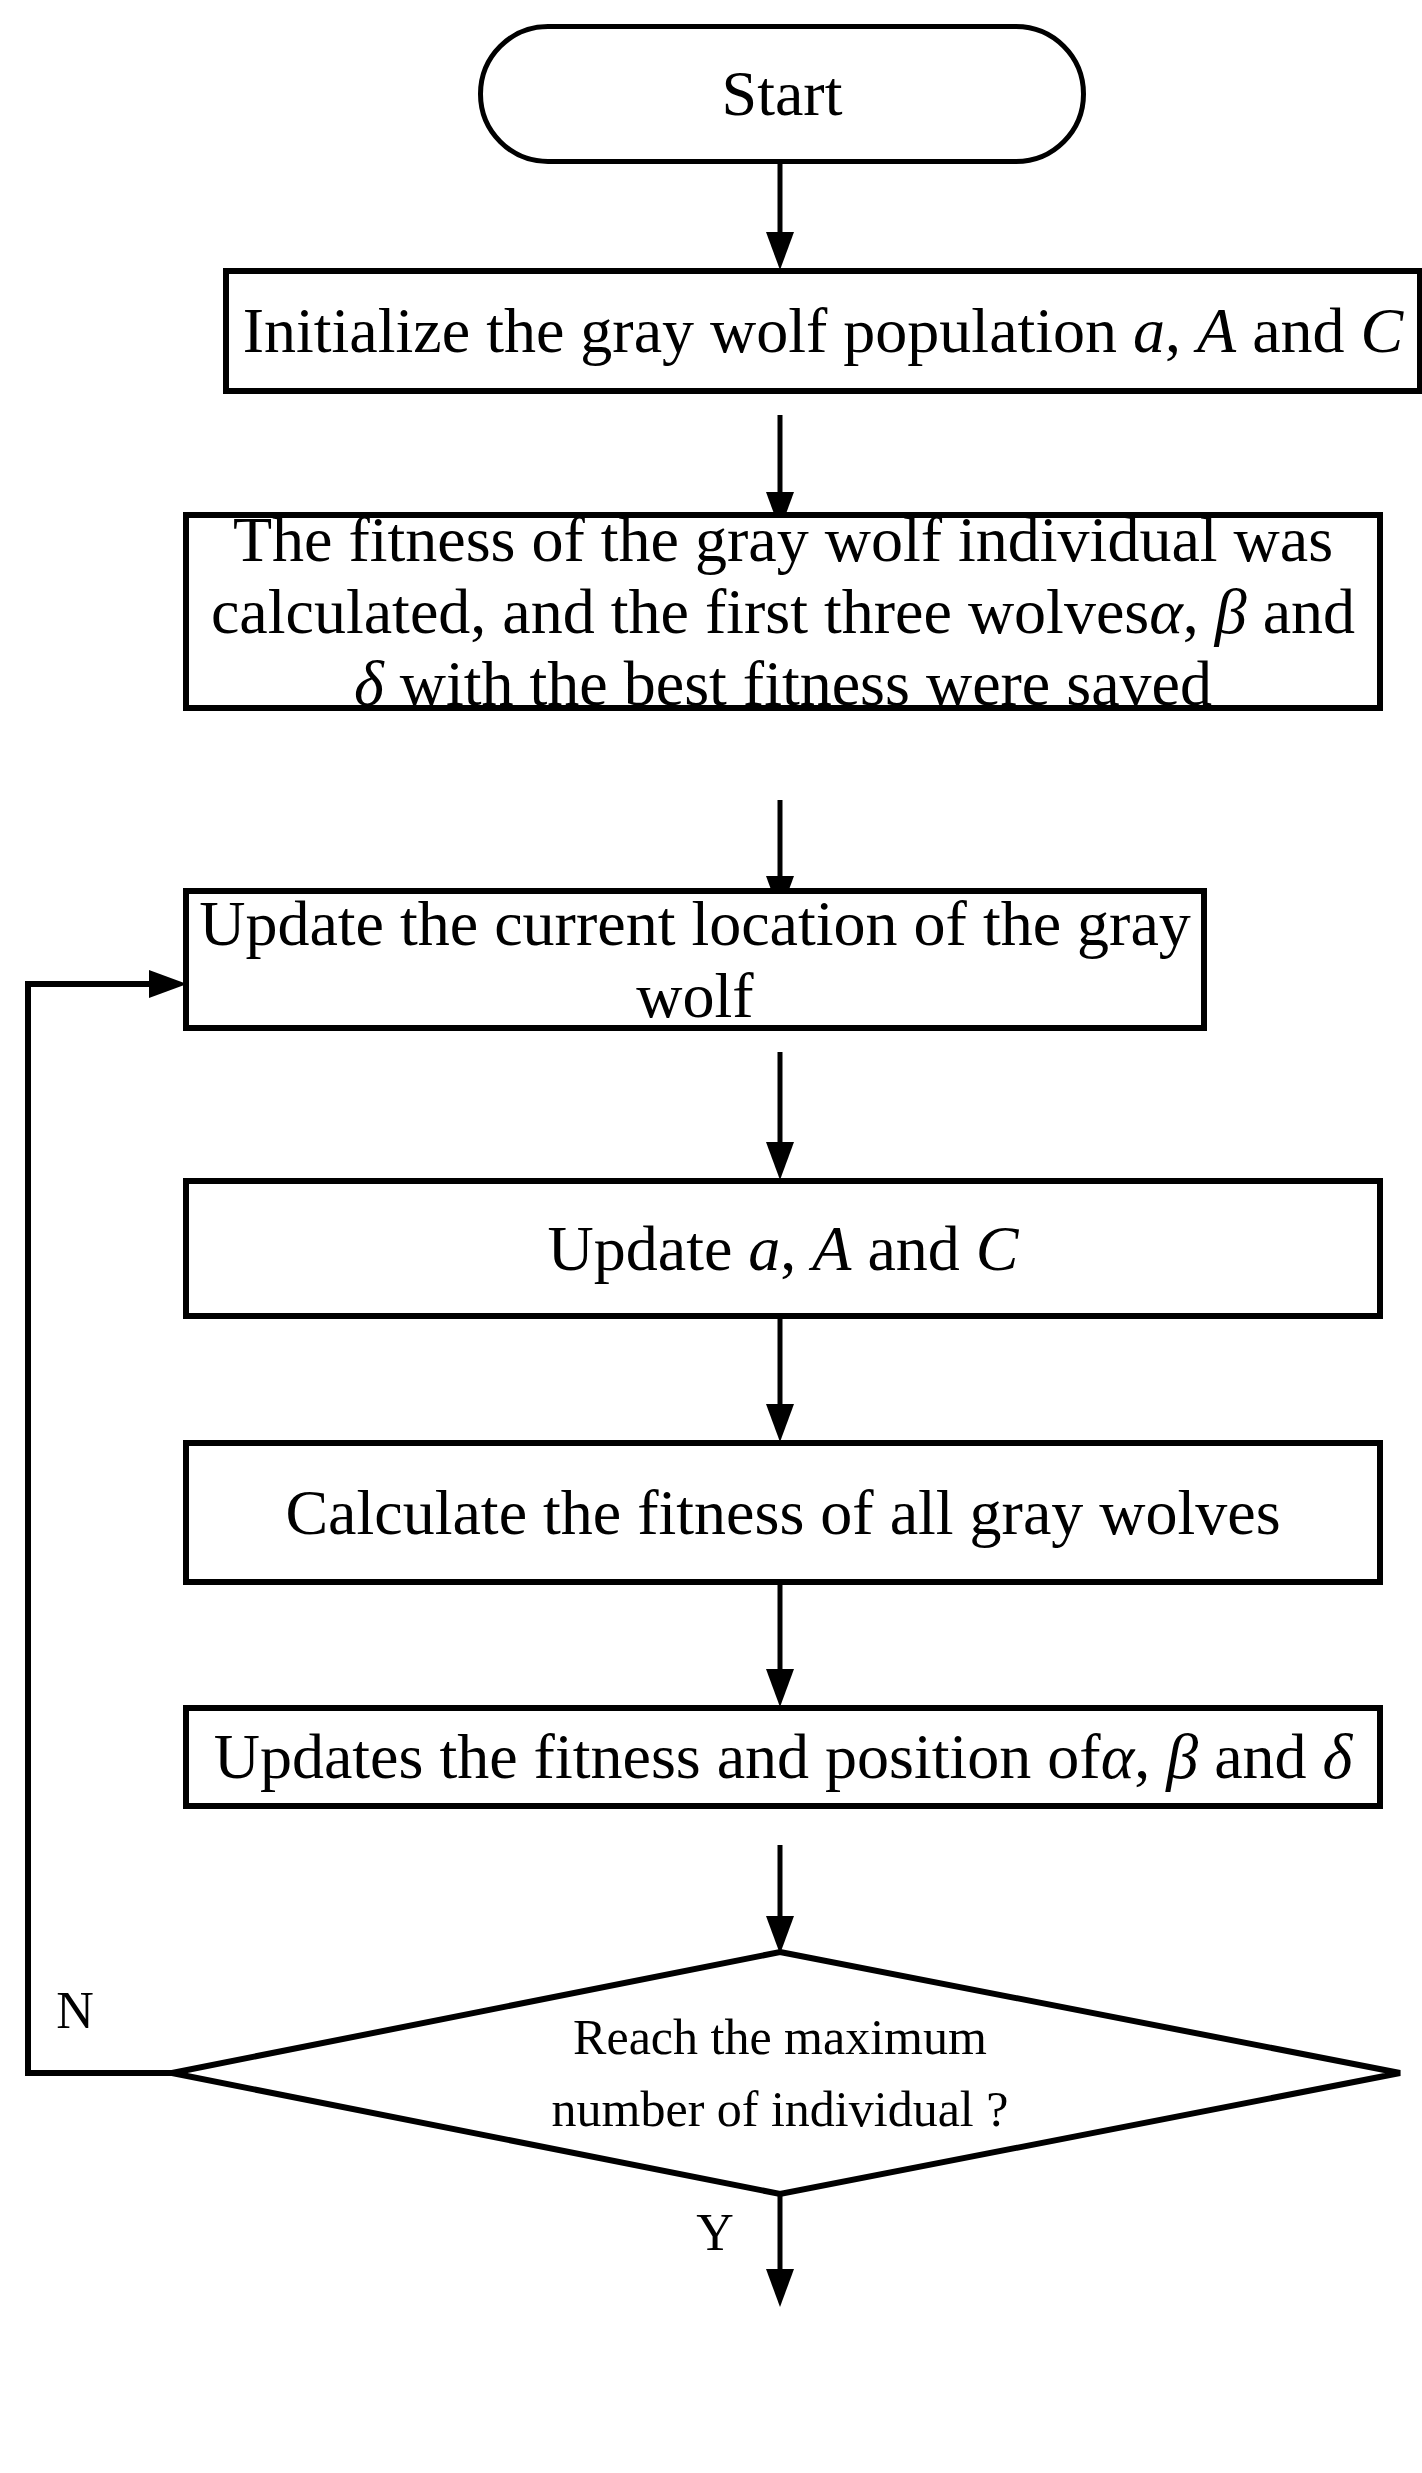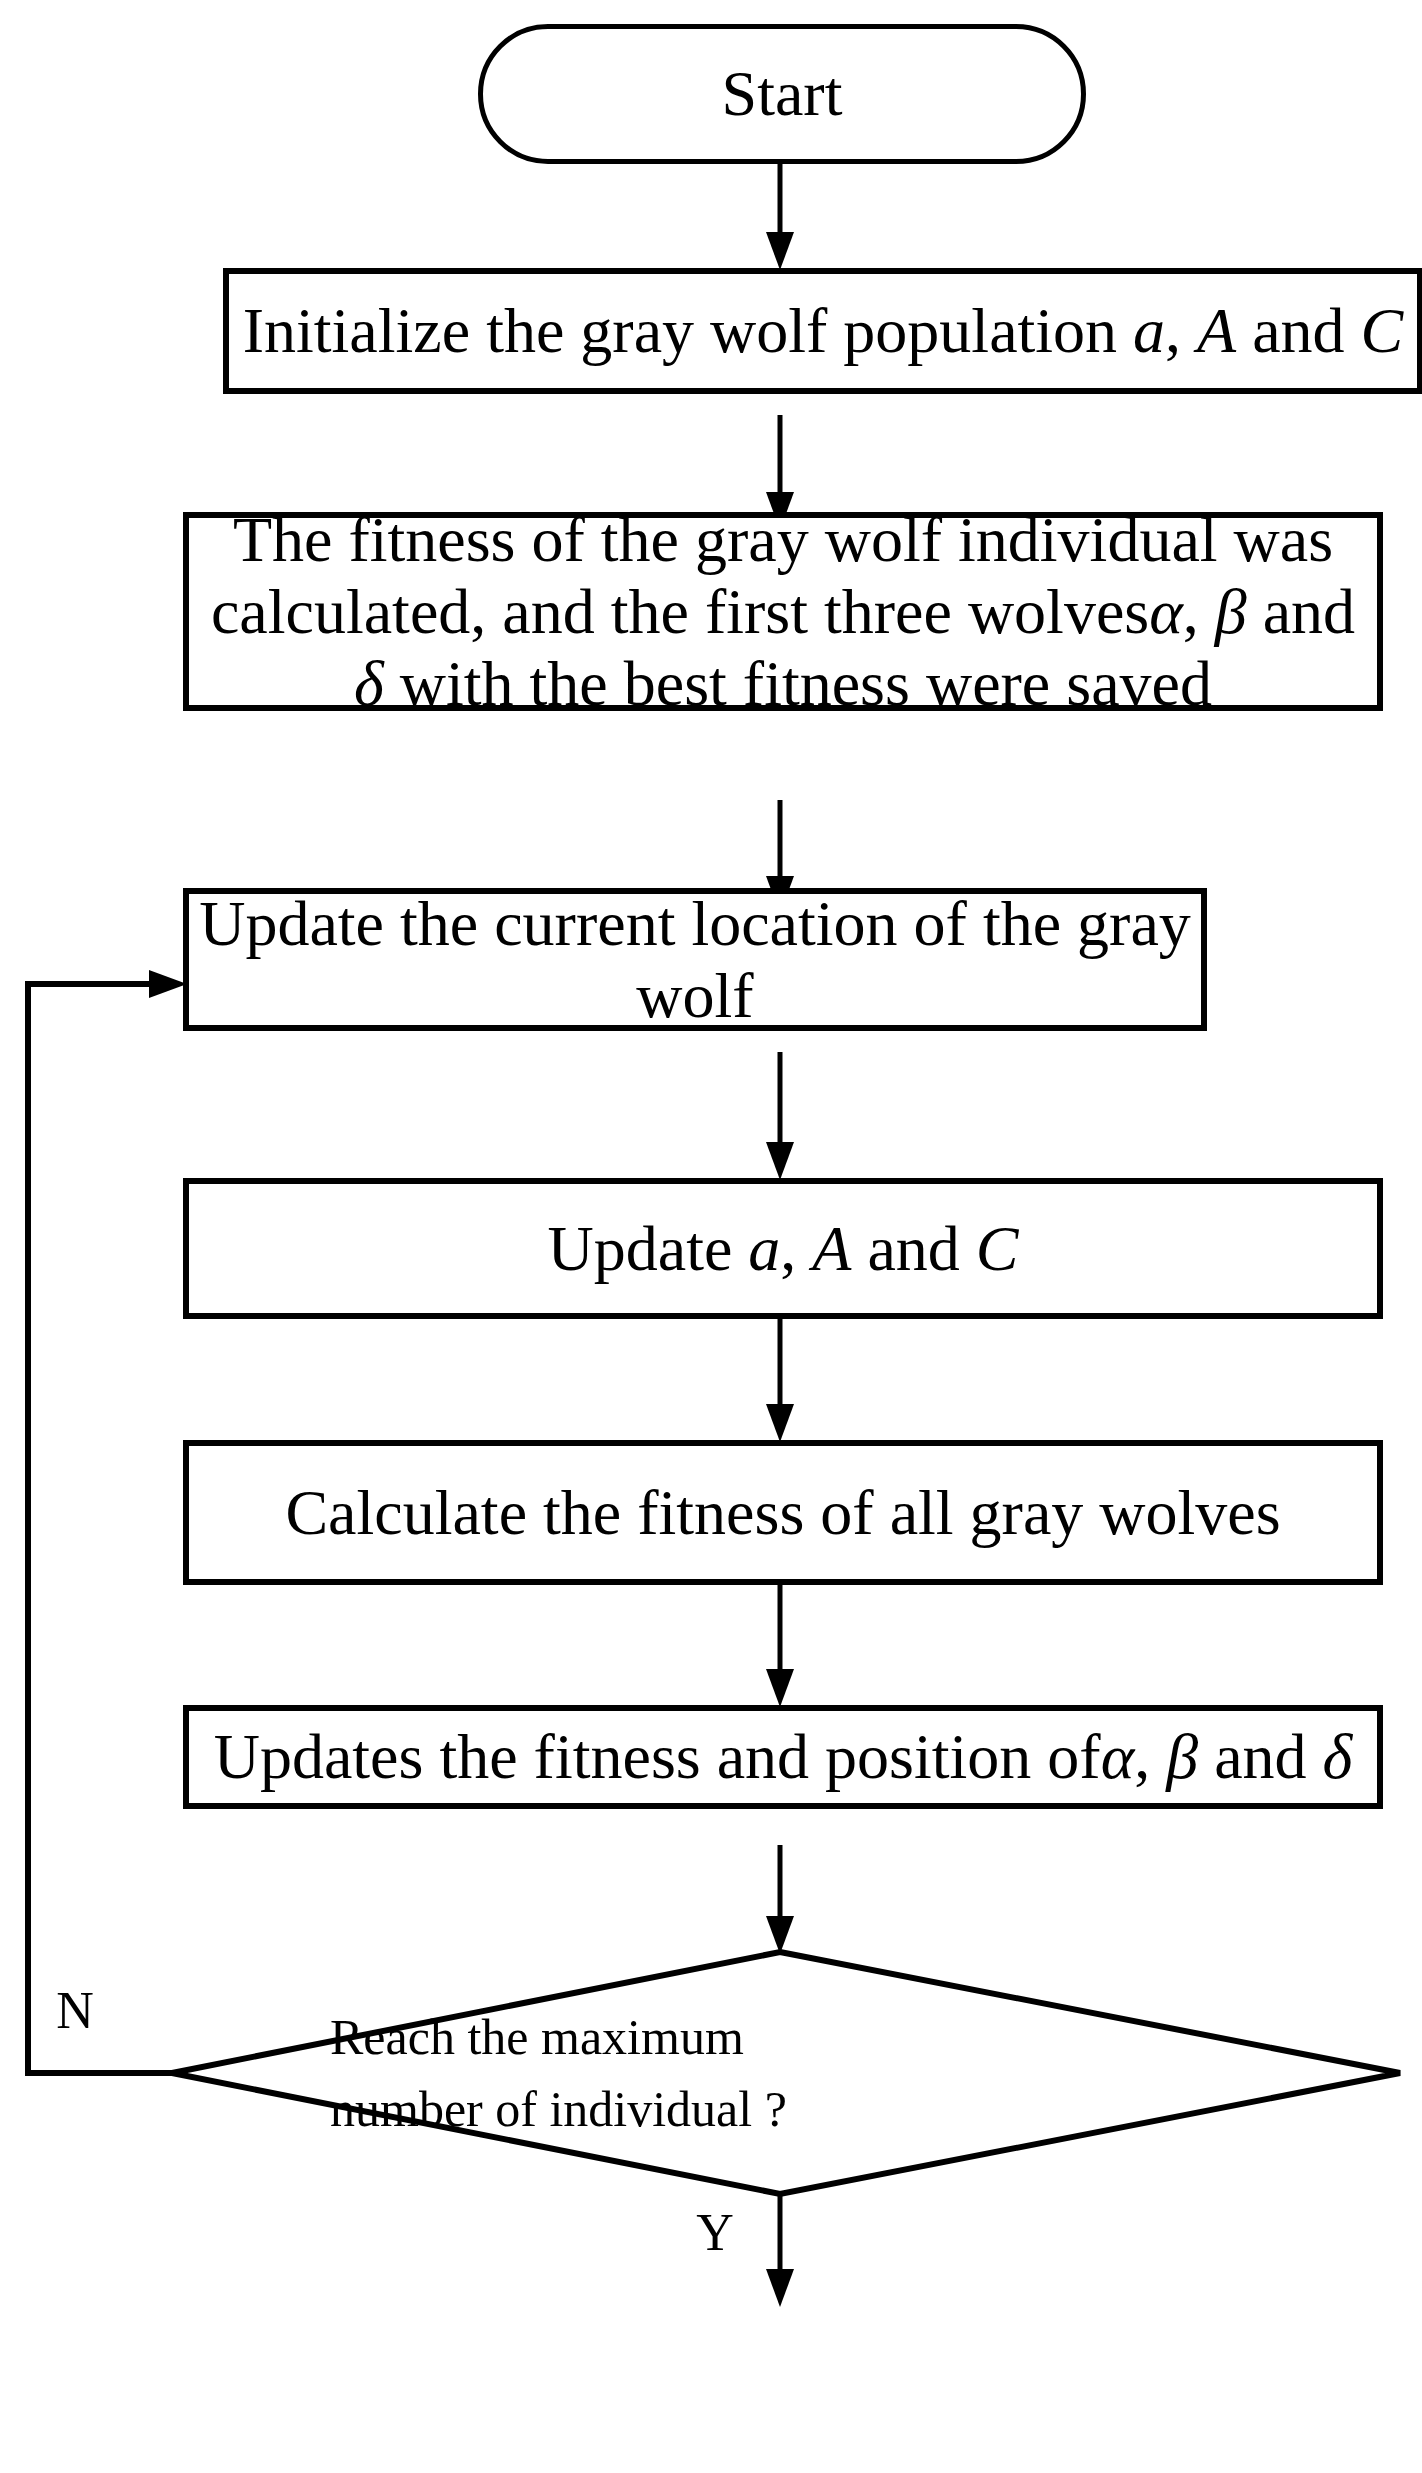--- a/index.html
+++ b/index.html
@@ -26,21 +26,21 @@
     flex-direction: column;
     align-items: center;
     justify-content: center;
     text-align: center;
     font-size: 64px;
     line-height: 72px;
   }
   .terminator { border-radius: 999px; border-width: 5px; }
   .decision-text {
     position: absolute;
-    text-align: left;
+    text-align: center;
     font-size: 50px;
     line-height: 72px;
     background: transparent;
   }
   .free-label {
     position: absolute;
     font-size: 52px;
     display: flex;
     align-items: center;
     justify-content: center;

